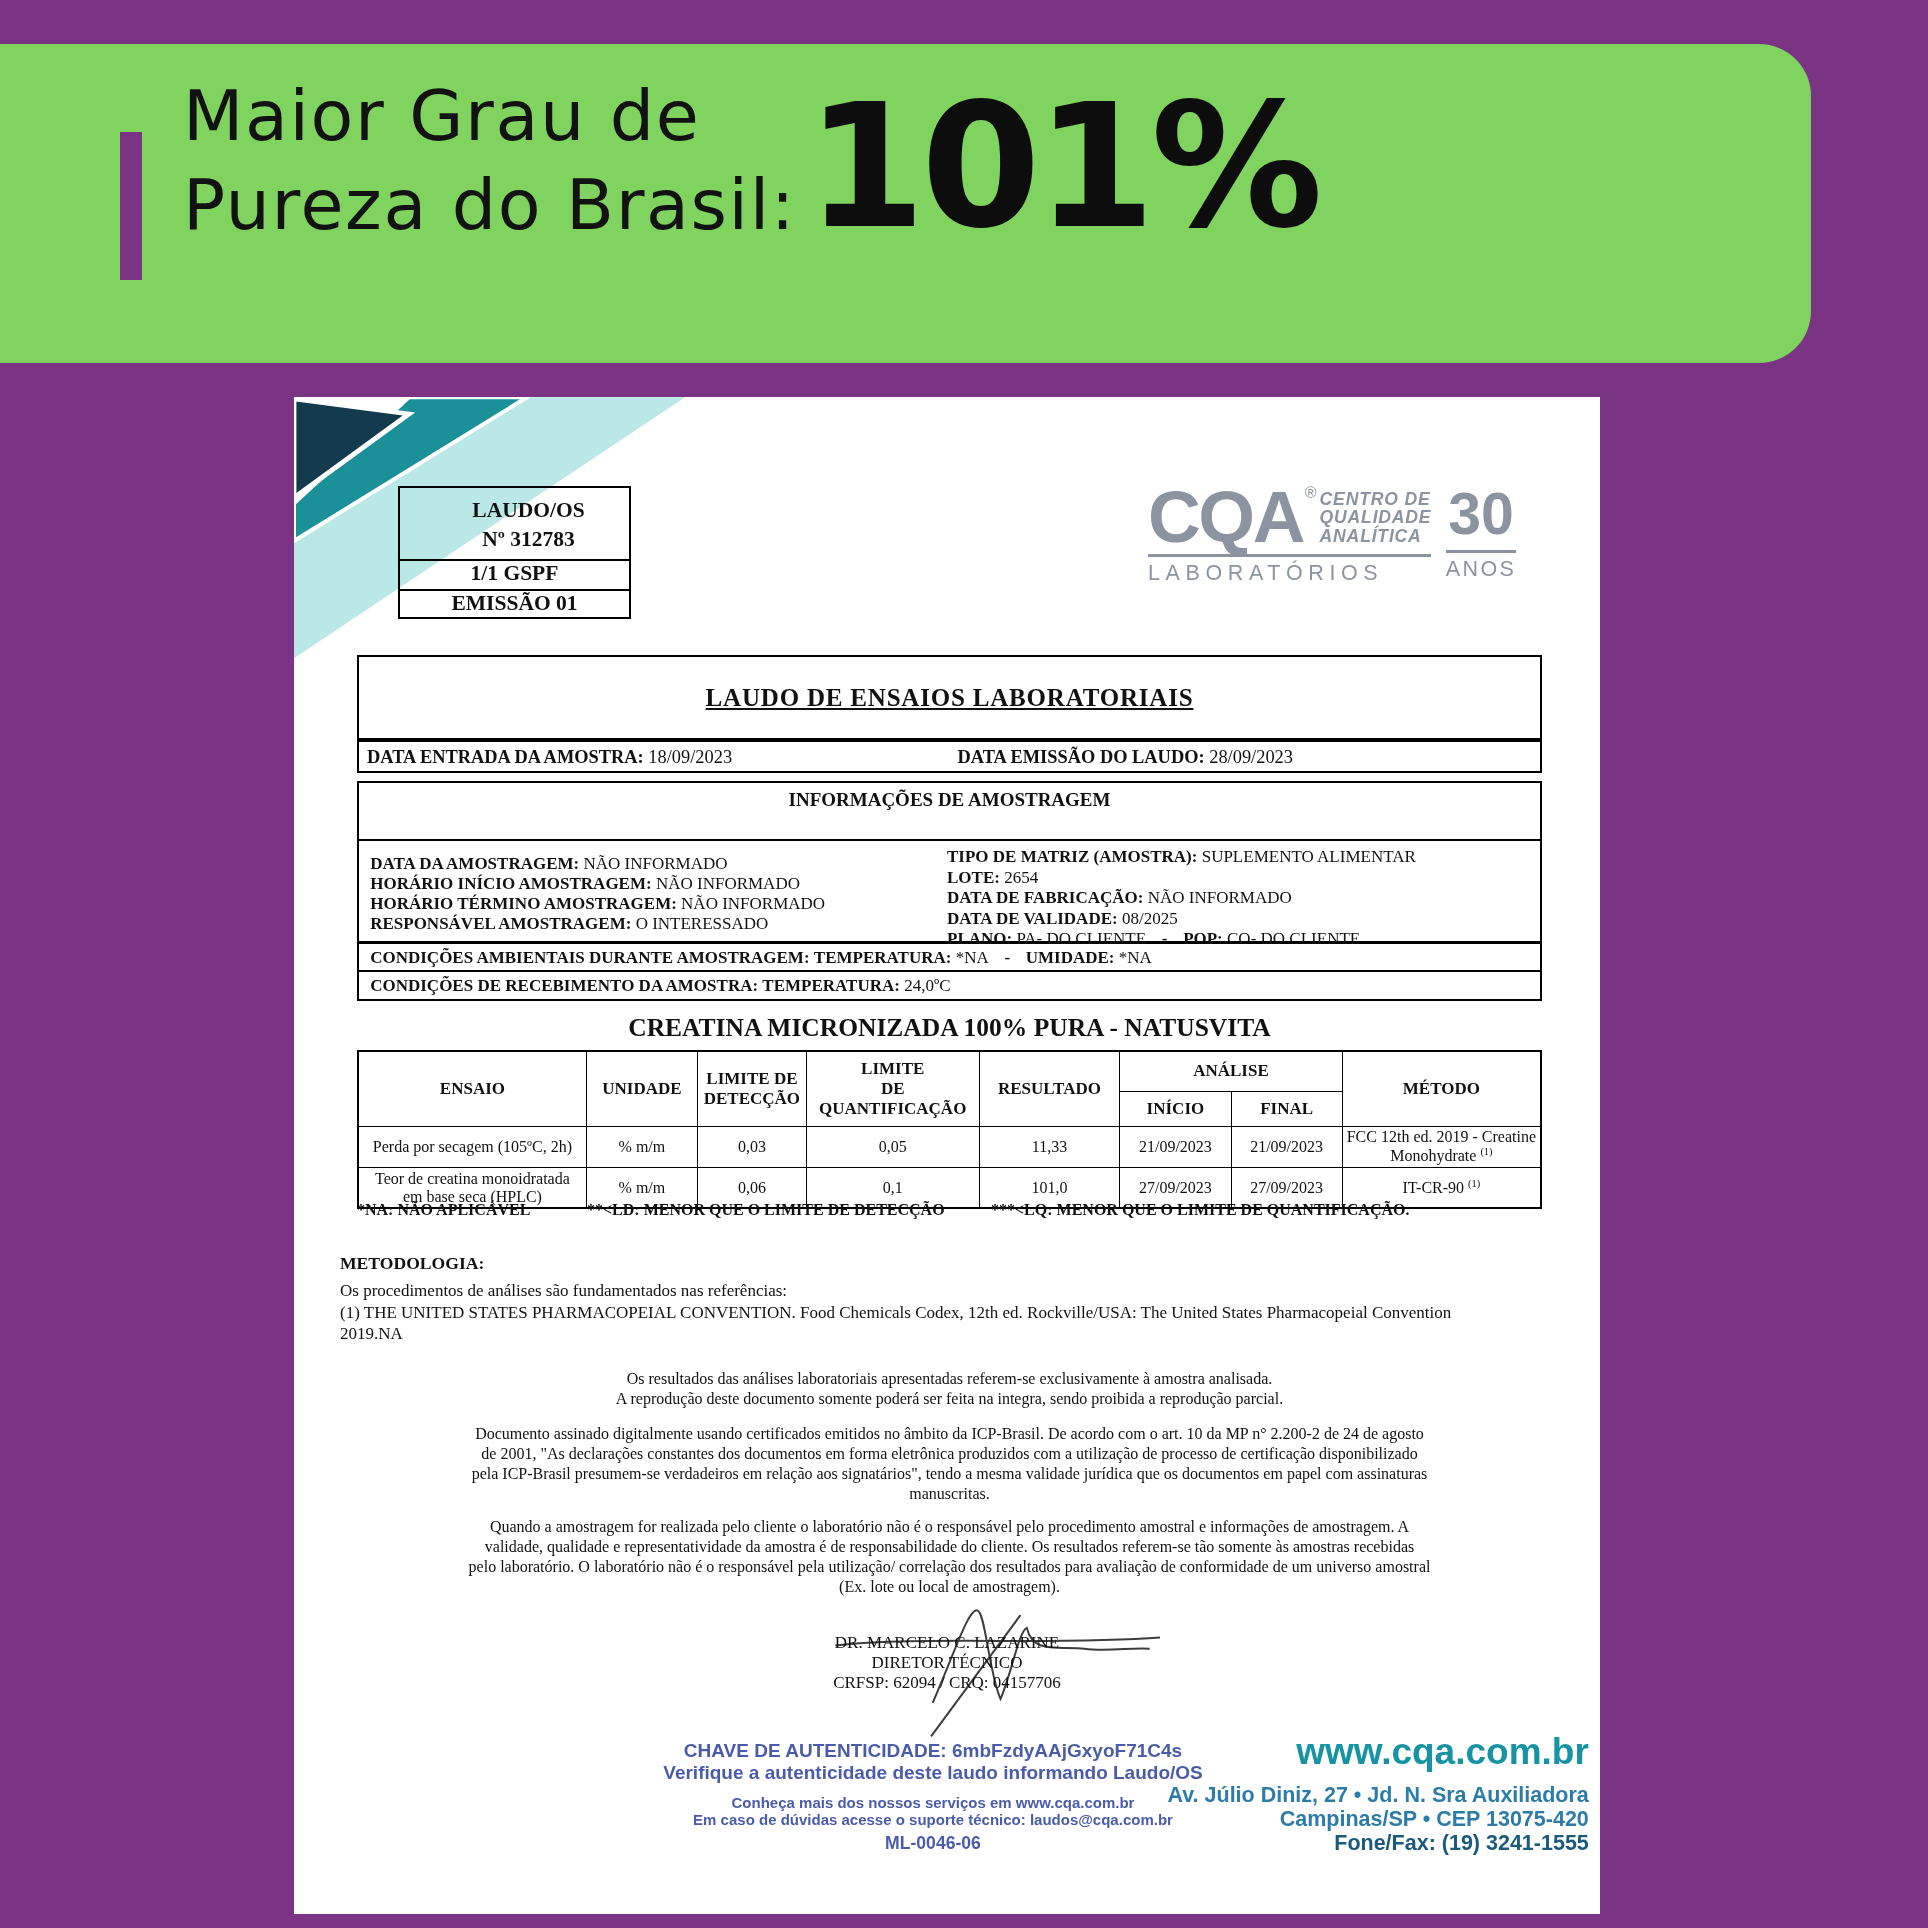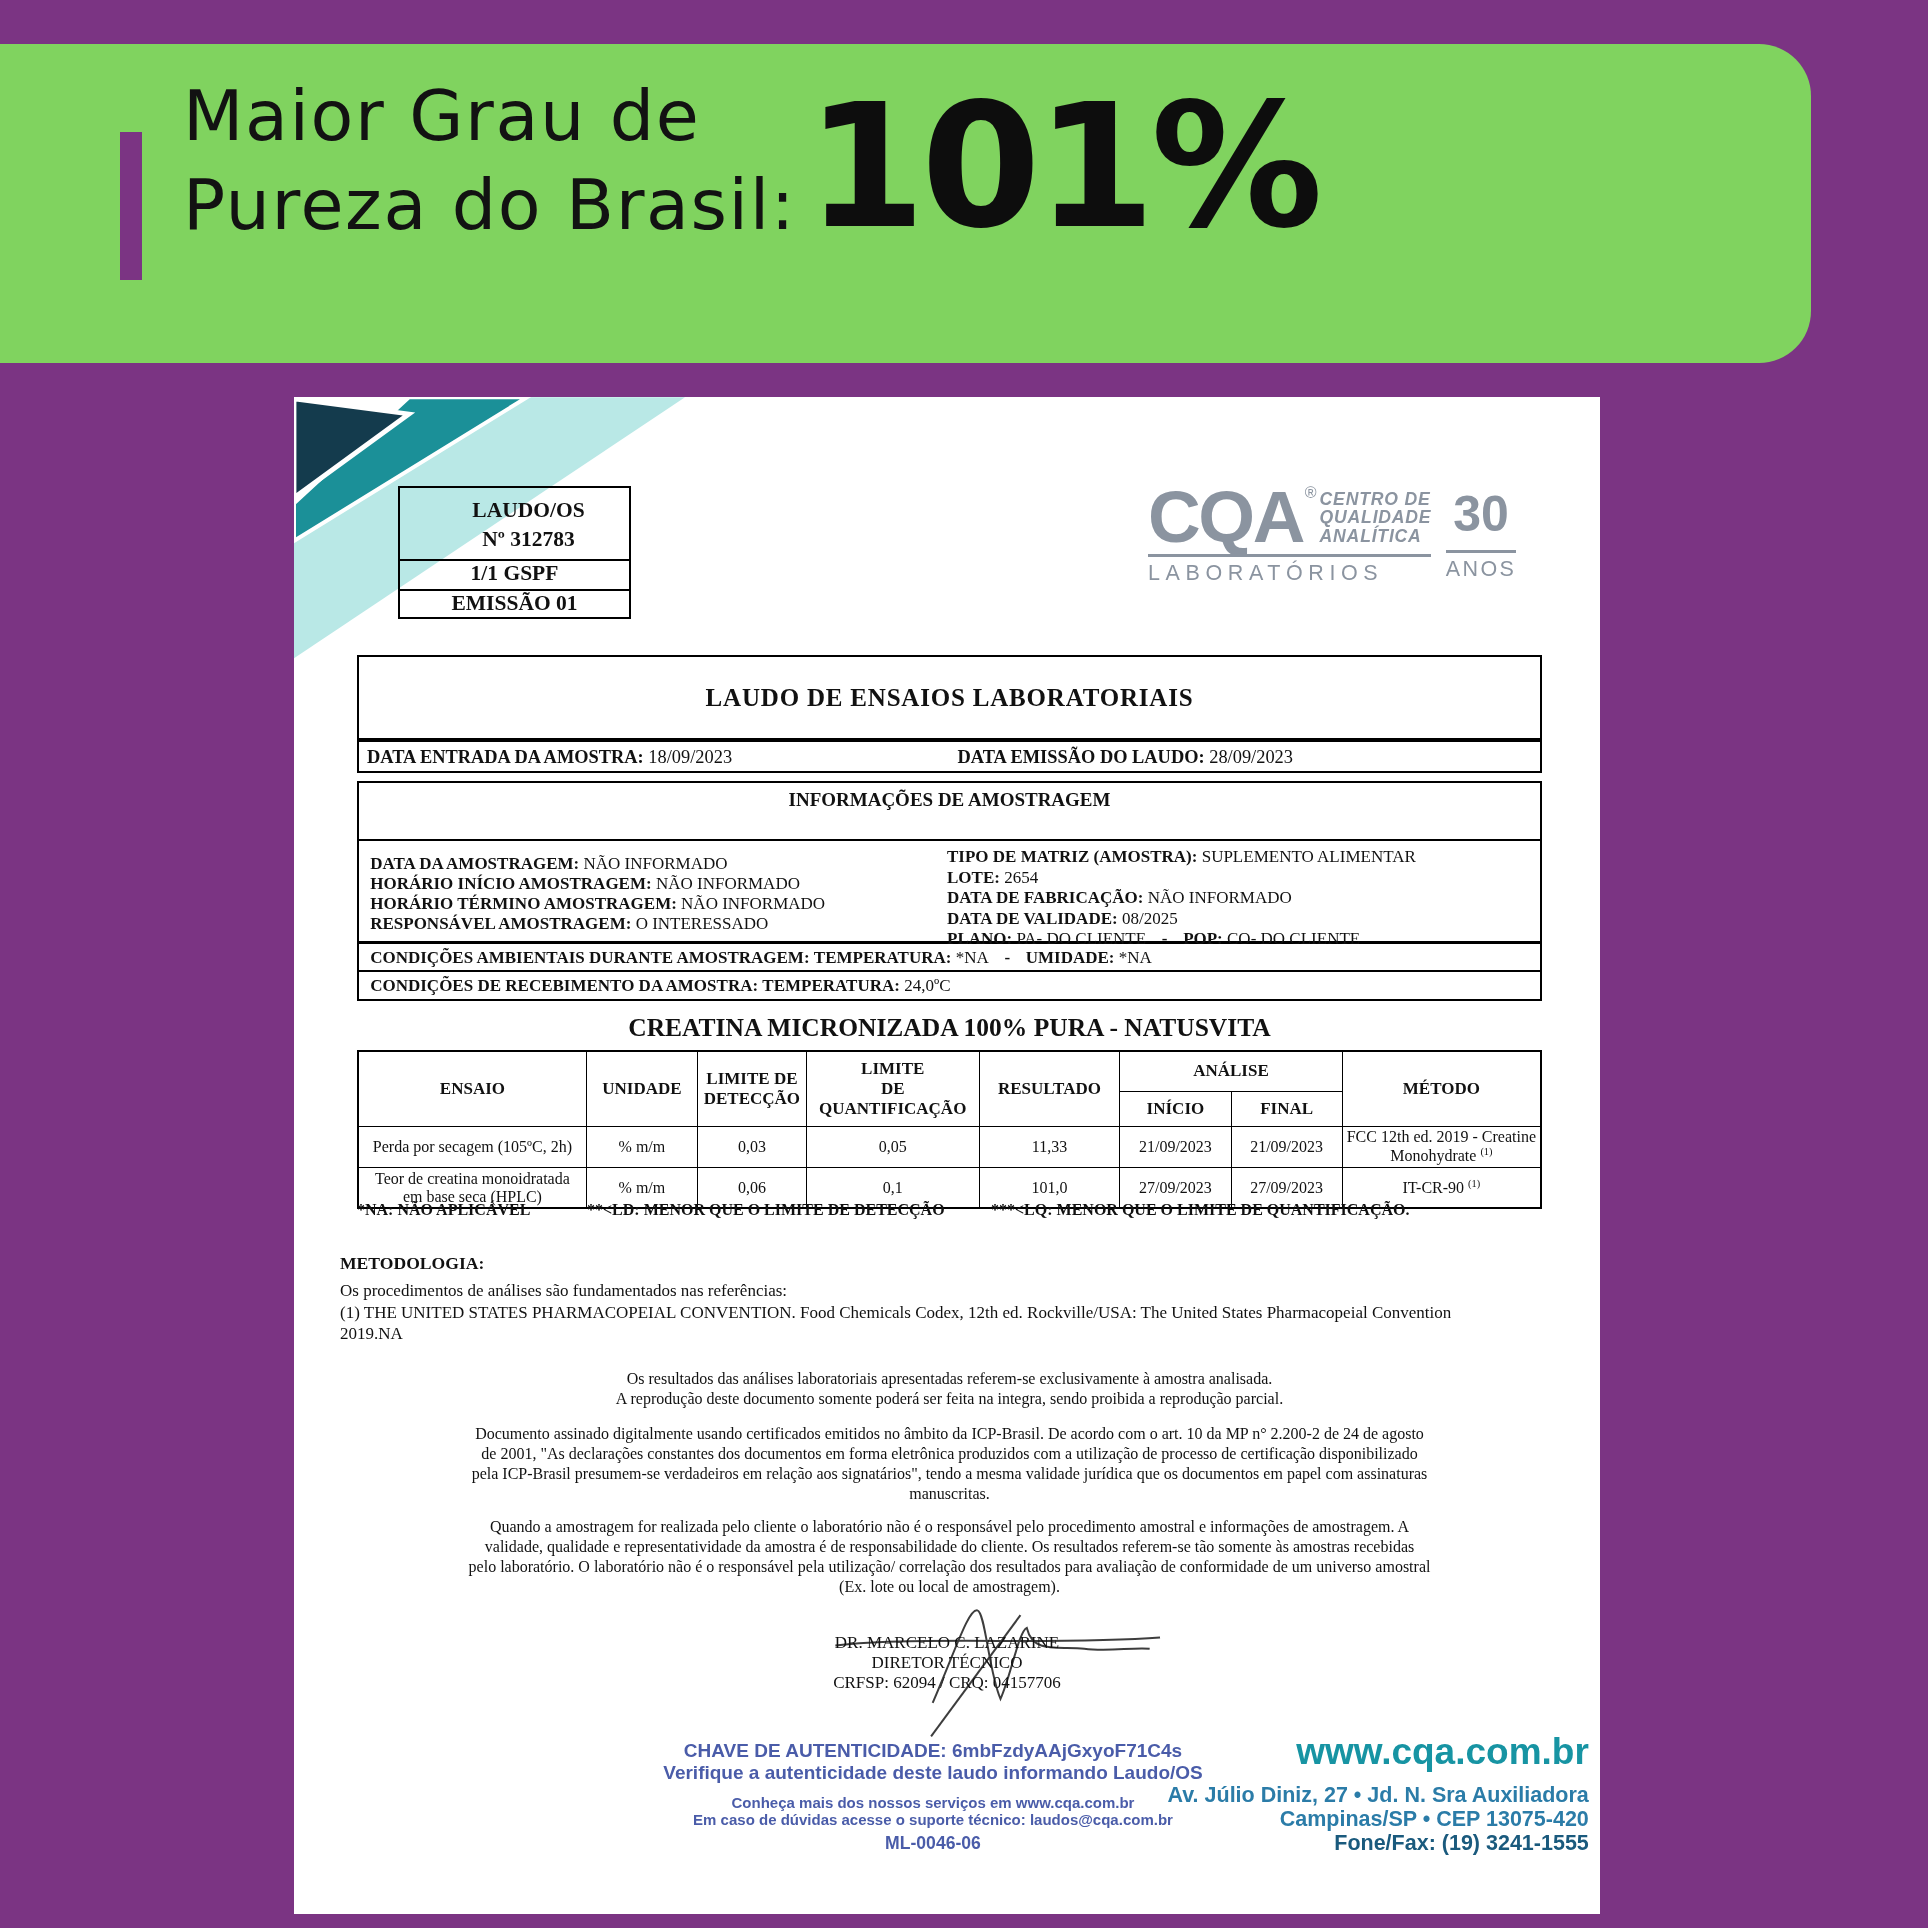--- a/index.html
+++ b/index.html
@@ -37,29 +37,29 @@
           color:#8b94a0; font-family:"Liberation Sans","DejaVu Sans",sans-serif; }
   .logo-left  { display:flex; flex-direction:column; }
   .logo-top   { display:flex; align-items:flex-start; }
   .logo-cqa   { font-size:73px; font-weight:bold; line-height:69px; letter-spacing:-2.4px; }
   .logo-reg   { font-size:16px; margin:1.6px 3.2px 0 1.6px; }
   .logo-tag   { font-style:italic; font-weight:bold; font-size:17.6px; line-height:18.4px;
                 margin-top:8px; letter-spacing:0.8px; }
   .logo-rule  { border-top:3.2px solid #8b94a0; margin-top:3.2px; padding-top:4px;
                 font-size:21.5px; letter-spacing:5.6px; font-weight:500; }
   .logo-right { display:flex; flex-direction:column; text-align:center; }
-  .logo-30    { font-size:50px; font-weight:bold; line-height:65px; }
+  .logo-30    { font-size:59px; font-weight:bold; line-height:65px; }
   .logo-anos  { border-top:3.2px solid #8b94a0; margin-top:3.2px; padding-top:4px;
                 font-size:21.5px; letter-spacing:2.4px; font-weight:500; }
 
   
   .title-box { position:absolute; left:63px; top:258px; width:1185px;
                border:2.4px solid #000; background:#fff; }
   .title-cell { height:81px; line-height:81px; text-align:center;
-                font-weight:bold; font-size:25px; letter-spacing:0.8px; }
+                font-weight:bold; font-size:25px; letter-spacing:0.8px;text-decoration:underline; }
   .date-row { display:flex; border-top:4px solid #000; height:33px; font-size:18.4px; }
   .date-cell { width:50%; padding:4.8px 0 0 8px; }
   .lbl { font-weight:bold; }
 
   
   .samp-box { position:absolute; left:63px; top:384px; width:1185px; border:2.4px solid #000;
               background:#fff; font-size:17px; }
   .samp-head { height:56px; text-align:center; padding-top:6.4px; font-weight:bold; font-size:19px; }
   .samp-main { display:flex; border-top:2.4px solid #000; height:102px;justify-content:flex-end; }
   .samp-left { flex:0 0 567px; padding:12.8px 0 0 11.2px; line-height:20px; }

